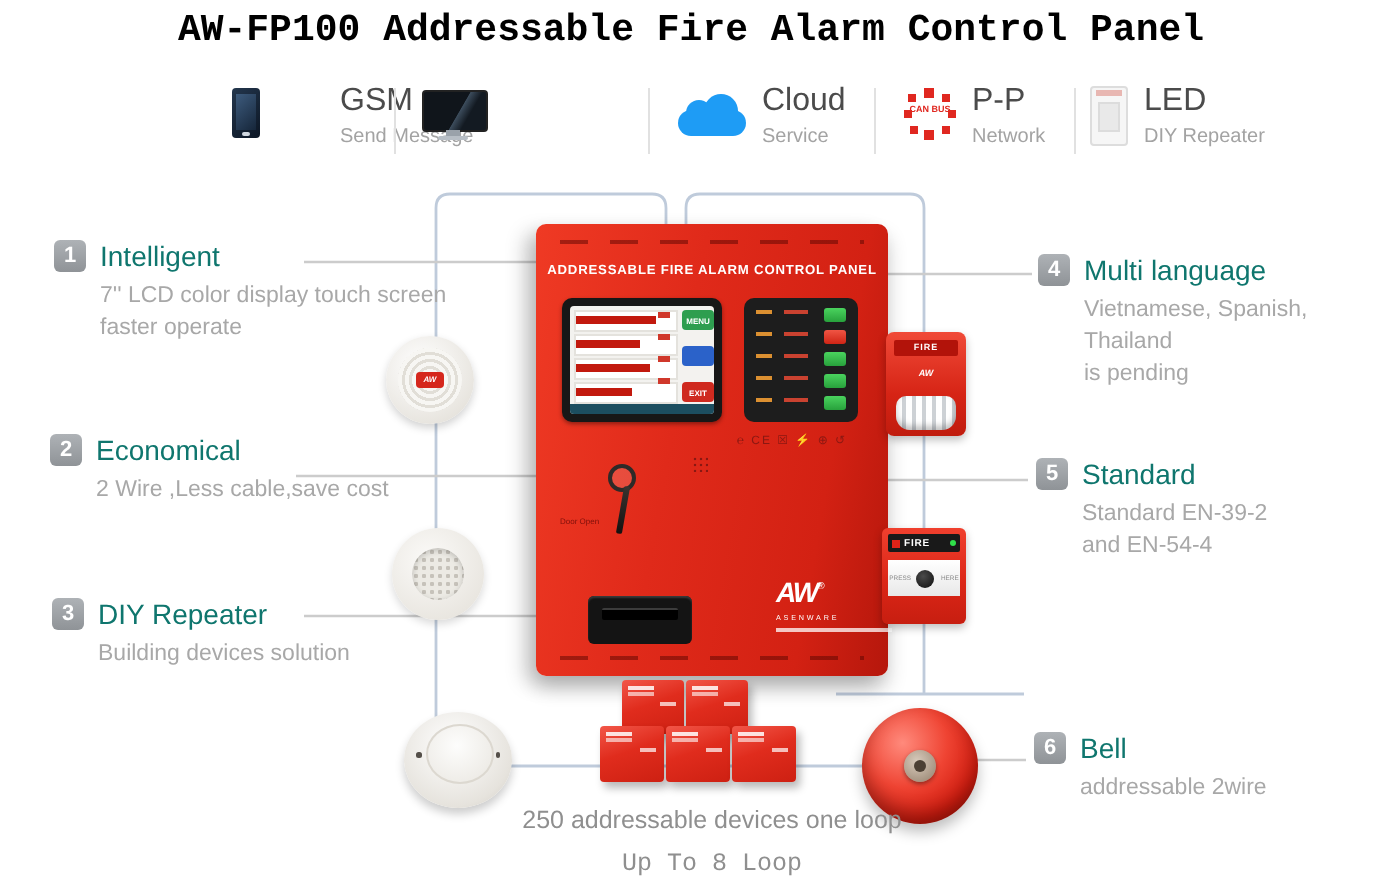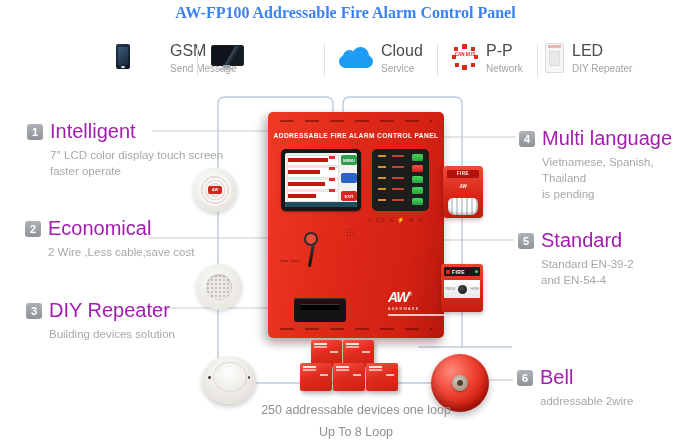--- a/index.html
+++ b/index.html
@@ -1,21 +1,21 @@
 <!DOCTYPE html>
 <html><head>
 <meta charset="utf-8">
 <style>
   html,body{margin:0;padding:0;background:#fff;}
   .stage{position:relative;width:691px;height:443px;background:#fff;overflow:hidden;
          font-family:"Liberation Sans",sans-serif;}
   .abs{position:absolute;}
   
   .title{position:absolute;left:0;top:4px;width:100%;text-align:center;margin:0;
-         font-family:Liberation Serif, serif;font-weight:700;font-size:16px;color:#3b82f6;}
+         font-family:Liberation Mono, monospace;font-weight:700;font-size:19px;color:#000000;}
   
   .topitem{position:absolute;top:42px;display:flex;align-items:flex-start;gap:8px;}
   .tf-name{font-size:16px;color:#4b4b4b;line-height:18px;}
   .tf-desc{font-size:10px;color:#a3a3a3;margin-top:3px;}
   .vdiv{position:absolute;top:44px;width:1px;height:33px;background:#e1e1e1;}
   .ic-phone{width:14px;height:25px;background:linear-gradient(135deg,#23364d,#0c1624);border-radius:2px;position:relative;margin-top:2px;}
   .ic-phone:before{content:"";position:absolute;left:2px;top:3px;right:2px;bottom:4px;background:linear-gradient(135deg,#3d5b7d,#16263a);}
   .ic-phone:after{content:"";position:absolute;left:5px;bottom:1px;width:4px;height:2px;background:#cfd6de;border-radius:1px;}
   .ic-mon{width:31px;height:25px;position:relative;margin-top:3px;}
   .ic-mon .scr{position:absolute;left:0;top:0;width:31px;height:19px;background:linear-gradient(120deg,#10151b 55%,#3c4c5c 56%,#131a22 70%);border:1px solid #222;border-radius:2px;}
@@ -30,21 +30,21 @@
   .ic-can b{position:absolute;background:#e02820;}
   .ic-can .lbl{position:absolute;left:0;top:8px;width:100%;text-align:center;font-size:4.5px;font-weight:bold;color:#e02820;line-height:5px;}
   .ic-led{width:17px;height:28px;background:#f6f6f6;border:1px solid #ddd;border-radius:2px;position:relative;margin-top:1px;}
   .ic-led:before{content:"";position:absolute;left:2px;top:1px;right:2px;height:3px;background:#e8b7b2;}
   .ic-led:after{content:"";position:absolute;left:3px;top:7px;right:3px;bottom:6px;background:#e9e9e9;border:1px solid #dcdcdc;}
   
   .badge{width:16px;height:16px;border-radius:3px;background:linear-gradient(180deg,#aeb2b6,#8f9397);
          color:#fff;font-size:11px;font-weight:bold;display:flex;align-items:center;justify-content:center;}
   .feat{position:absolute;}
   .feat .hd{display:flex;align-items:center;gap:7px;}
-  .feat .ttl{font-size:20px;color:#a21caf;}
+  .feat .ttl{font-size:14px;color:#0f766e;}
   .feat .ln{font-size:11.5px;color:#a8a8a8;line-height:16px;margin-left:23px;}
   .feat .ln.first{margin-top:4px;}
   
   .panel{position:absolute;left:268px;top:112px;width:176px;height:226px;border-radius:5px;
          background:linear-gradient(100deg,#ef3a24 0%,#e02a1a 40%,#d32113 78%,#b5170c 100%);
          box-shadow:-6px 4px 10px rgba(0,0,0,.18),0 6px 10px rgba(0,0,0,.2);}
   .vents{position:absolute;left:12px;width:152px;height:2px;
          background:repeating-linear-gradient(90deg,rgba(90,5,0,.5) 0 14px,transparent 14px 25px);}
   .p-header{position:absolute;left:0;top:20px;width:100%;text-align:center;color:#fff;
             font-weight:bold;font-size:6.6px;letter-spacing:.4px;}
@@ -342,15 +342,15 @@
     <div class="hub"></div>
   </div>
 
   <div class="module" style="left:311px;top:340px;"></div>
   <div class="module" style="left:343px;top:340px;"></div>
   <div class="module" style="left:300px;top:363px;width:32px;height:28px;"></div>
   <div class="module" style="left:333px;top:363px;width:32px;height:28px;"></div>
   <div class="module" style="left:366px;top:363px;width:32px;height:28px;"></div>
 
   <div class="caption" style="top:403px;">250 addressable devices one loop</div>
-  <div class="caption" style="top:425px;">Up To 8 Loop</div>
+  <div class="caption" style="top:425px;font-family:Liberation Mono, monospace;">Up To 8 Loop</div>
 
 </div>
 
 </body></html>

